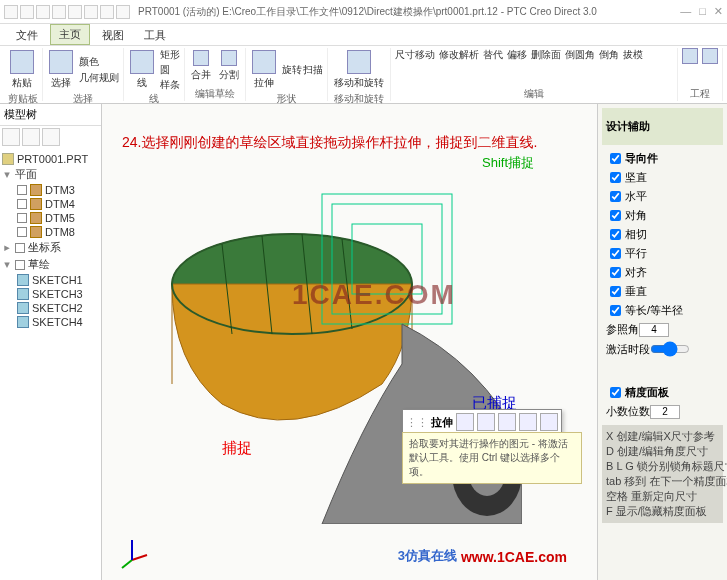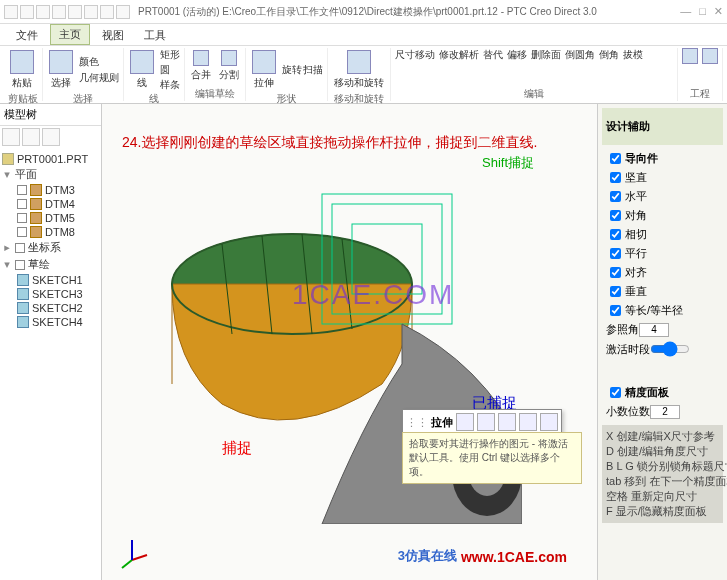--- a/index.html
+++ b/index.html
@@ -31,21 +31,21 @@
 .tree-expand{width:10px;color:#888;text-align:center}
 .tree-ico{width:12px;height:12px;background:#e0d080;border:1px solid #aa8}
 .tree-ico.sketch{background:#a0d0e0;border-color:#58a}
 .tree-ico.datum{background:#d0a060;border-color:#a70}
 .tree-check{width:10px;height:10px;border:1px solid #888}
 .canvas{flex:1;position:relative;background:#fafaf8;overflow:hidden}
 .annotation1{position:absolute;top:30px;left:20px;color:#c00;font-size:14px;font-weight:normal}
 .annotation2{position:absolute;top:50px;left:380px;color:#0a0;font-size:13px}
 .annotation3{position:absolute;top:290px;left:370px;color:#00c;font-size:15px}
 .annotation4{position:absolute;top:335px;left:120px;color:#e00;font-size:15px}
-.watermark{position:absolute;top:175px;left:190px;color:#6d28d9;font-size:28px;font-weight:normal;opacity:0.6;letter-spacing:2px}
+.watermark{position:absolute;top:175px;left:190px;color:#7f1d1d;font-size:28px;font-weight:bold;opacity:0.6;letter-spacing:2px}
 .watermark2{position:absolute;bottom:15px;right:30px;color:#c00;font-size:14px;font-weight:bold}
 .watermark3{position:absolute;bottom:15px;right:140px;color:#36c;font-size:13px;font-weight:bold}
 .model-draw{position:absolute;top:60px;left:20px;width:400px;height:360px}
 .popup-toolbar{position:absolute;top:305px;left:300px;background:#fff;border:1px solid #888;padding:3px;display:flex;gap:3px;align-items:center;box-shadow:2px 2px 4px rgba(0,0,0,0.2)}
 .popup-ico{width:18px;height:18px;border:1px solid #aaa;background:#eef}
 .popup-tip{position:absolute;top:328px;left:300px;background:#ffffe0;border:1px solid #ccc080;padding:4px 6px;font-size:10px;color:#555;max-width:180px}
 .right-panel{width:130px;background:#f5f5f0;border-left:1px solid #ccc;padding:4px;font-size:11px}
 .rp-title{background:#e0e8d0;padding:11px 4px;margin-bottom:4px;font-weight:bold}
 .rp-check{display:flex;align-items:center;gap:4px;padding:2px 8px}
 .rp-check input{width:11px;height:11px}

